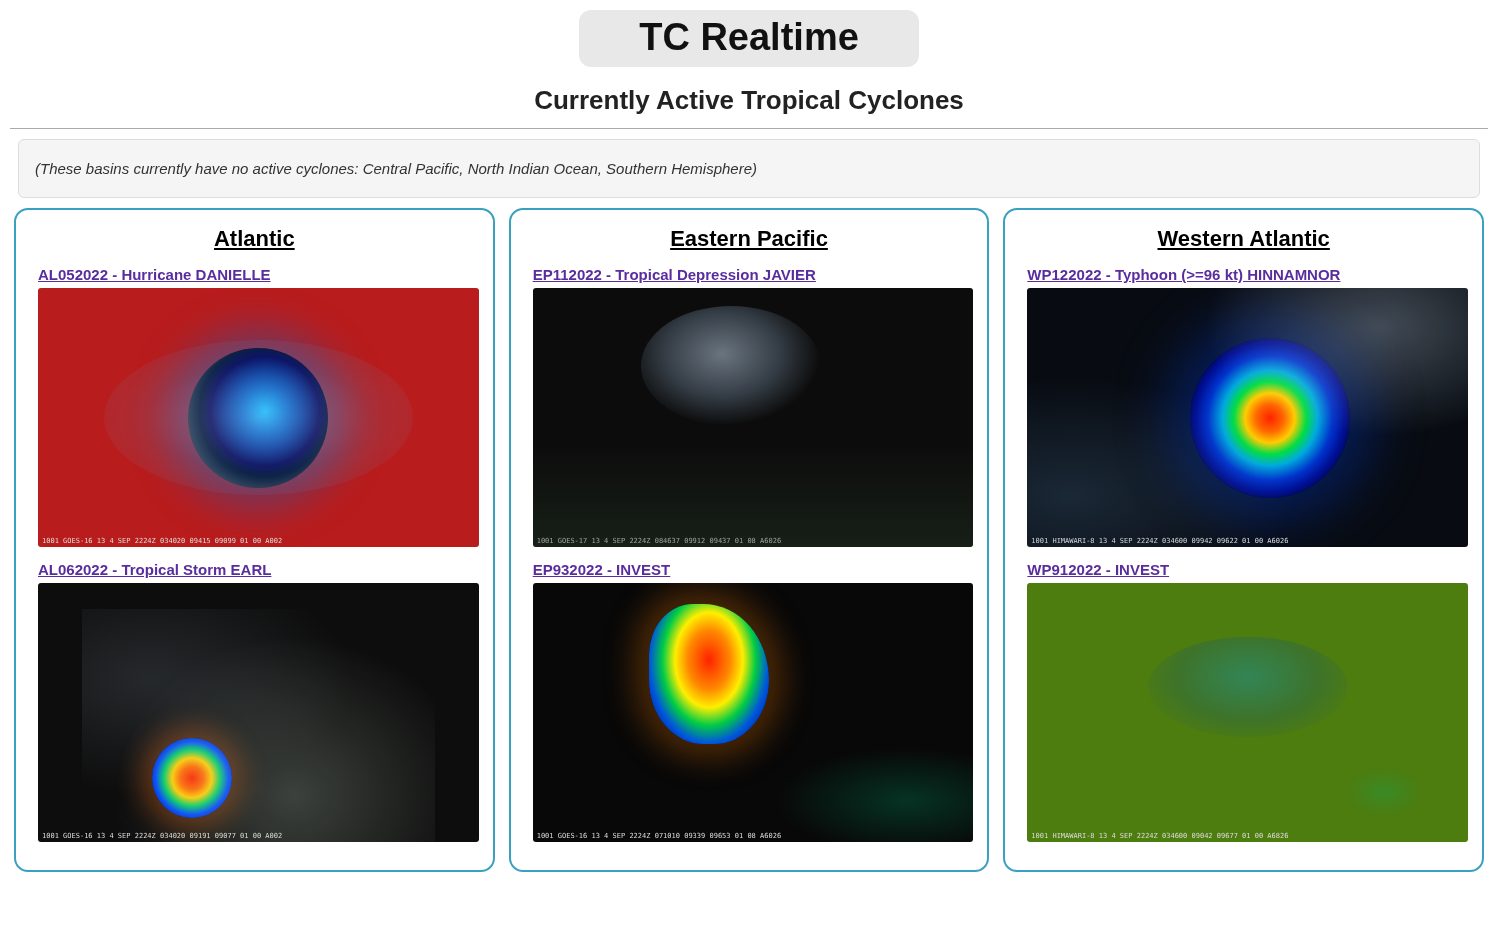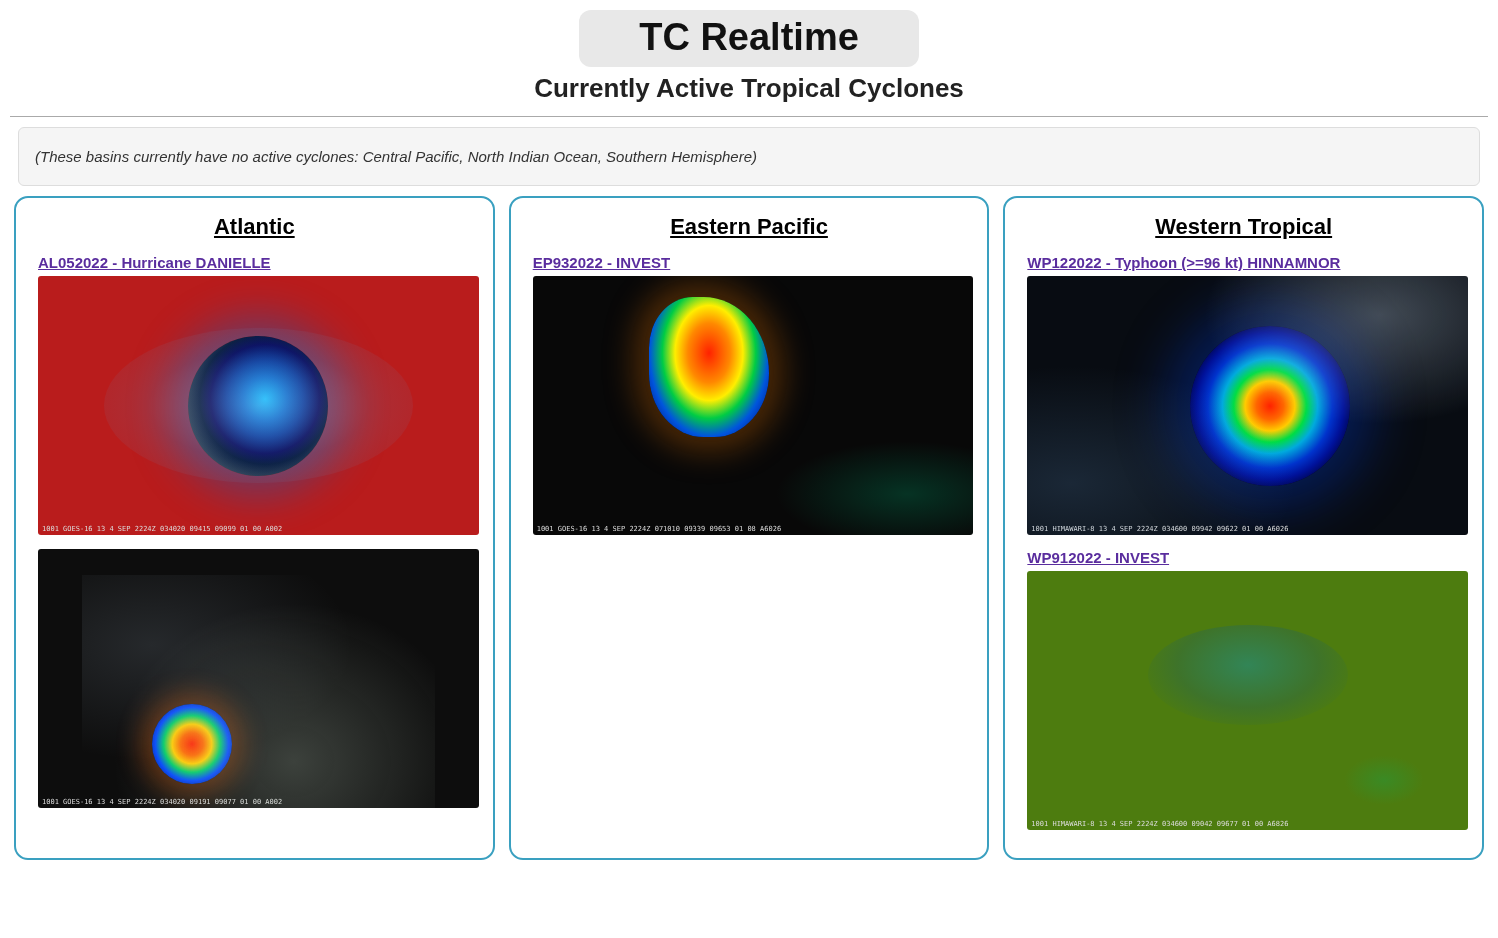--- a/index.html
+++ b/index.html
@@ -25,21 +25,21 @@
     }
     .site-title {
       font-size: 38px;
       font-weight: bold;
       color: #111;
     }
     .page-subtitle {
       font-size: 26px;
       font-weight: bold;
       color: #222;
-      margin-top: 2px;
+      margin-top: 14px;
     }
     .divider-line {
       border: none;
       border-top: 1.5px solid #aaa;
       margin: 8px 10px 0 10px;
     }
 
     
     .notice-bar {
       background: #f5f5f5;
@@ -277,36 +277,43 @@
 
 <div class="basin-card">
       <div class="basin-title">Atlantic</div>
       <div class="cyclone-entry">
         <a class="cyclone-link" href="#AL052022">AL052022 - Hurricane DANIELLE</a>
         <div class="sat-image al05-img">
           <div class="img-caption">1001 GOES-16  13 4 SEP 2224Z 034020 09415 09099 01 00 A002</div>
         </div>
       </div>
       <div class="cyclone-entry">
+        <a class="cyclone-link" href="#AL062022">AL062022 - Tropical Storm EARL</a>
         <div class="sat-image al06-img">
           <div class="img-caption">1001 GOES-16  13 4 SEP 2224Z 034020 09191 09077 01 00 A002</div>
         </div>
       </div>
     </div>
     <div class="basin-card">
       <div class="basin-title">Eastern Pacific</div>
       <div class="cyclone-entry">
+        <a class="cyclone-link" href="#EP112022">EP112022 - Tropical Depression JAVIER</a>
+        <div class="sat-image ep11-img">
+          <div class="img-caption">1001 GOES-17  13 4 SEP 2224Z 084637 09912 09437 01 08 A6026</div>
+        </div>
+      </div>
+      <div class="cyclone-entry">
         <a class="cyclone-link" href="#EP932022">EP932022 - INVEST</a>
         <div class="sat-image ep93-img">
           <div class="img-caption">1001 GOES-16  13 4 SEP 2224Z 071010 09339 09653 01 08 A6026</div>
         </div>
       </div>
     </div>
     <div class="basin-card">
-      <div class="basin-title">Western Tropical</div>
+      <div class="basin-title">Western Atlantic</div>
       <div class="cyclone-entry">
         <a class="cyclone-link" href="#WP122022">WP122022 - Typhoon (&gt;=96 kt) HINNAMNOR</a>
         <div class="sat-image wp12-img">
           <div class="img-caption">1001 HIMAWARI-8  13 4 SEP 2224Z 034600 09942 09622 01 00 A6026</div>
         </div>
       </div>
       <div class="cyclone-entry">
         <a class="cyclone-link" href="#WP912022">WP912022 - INVEST</a>
         <div class="sat-image wp91-img">
           <div class="img-caption">1001 HIMAWARI-8  13 4 SEP 2224Z 034600 09042 09677 01 00 A6826</div>

